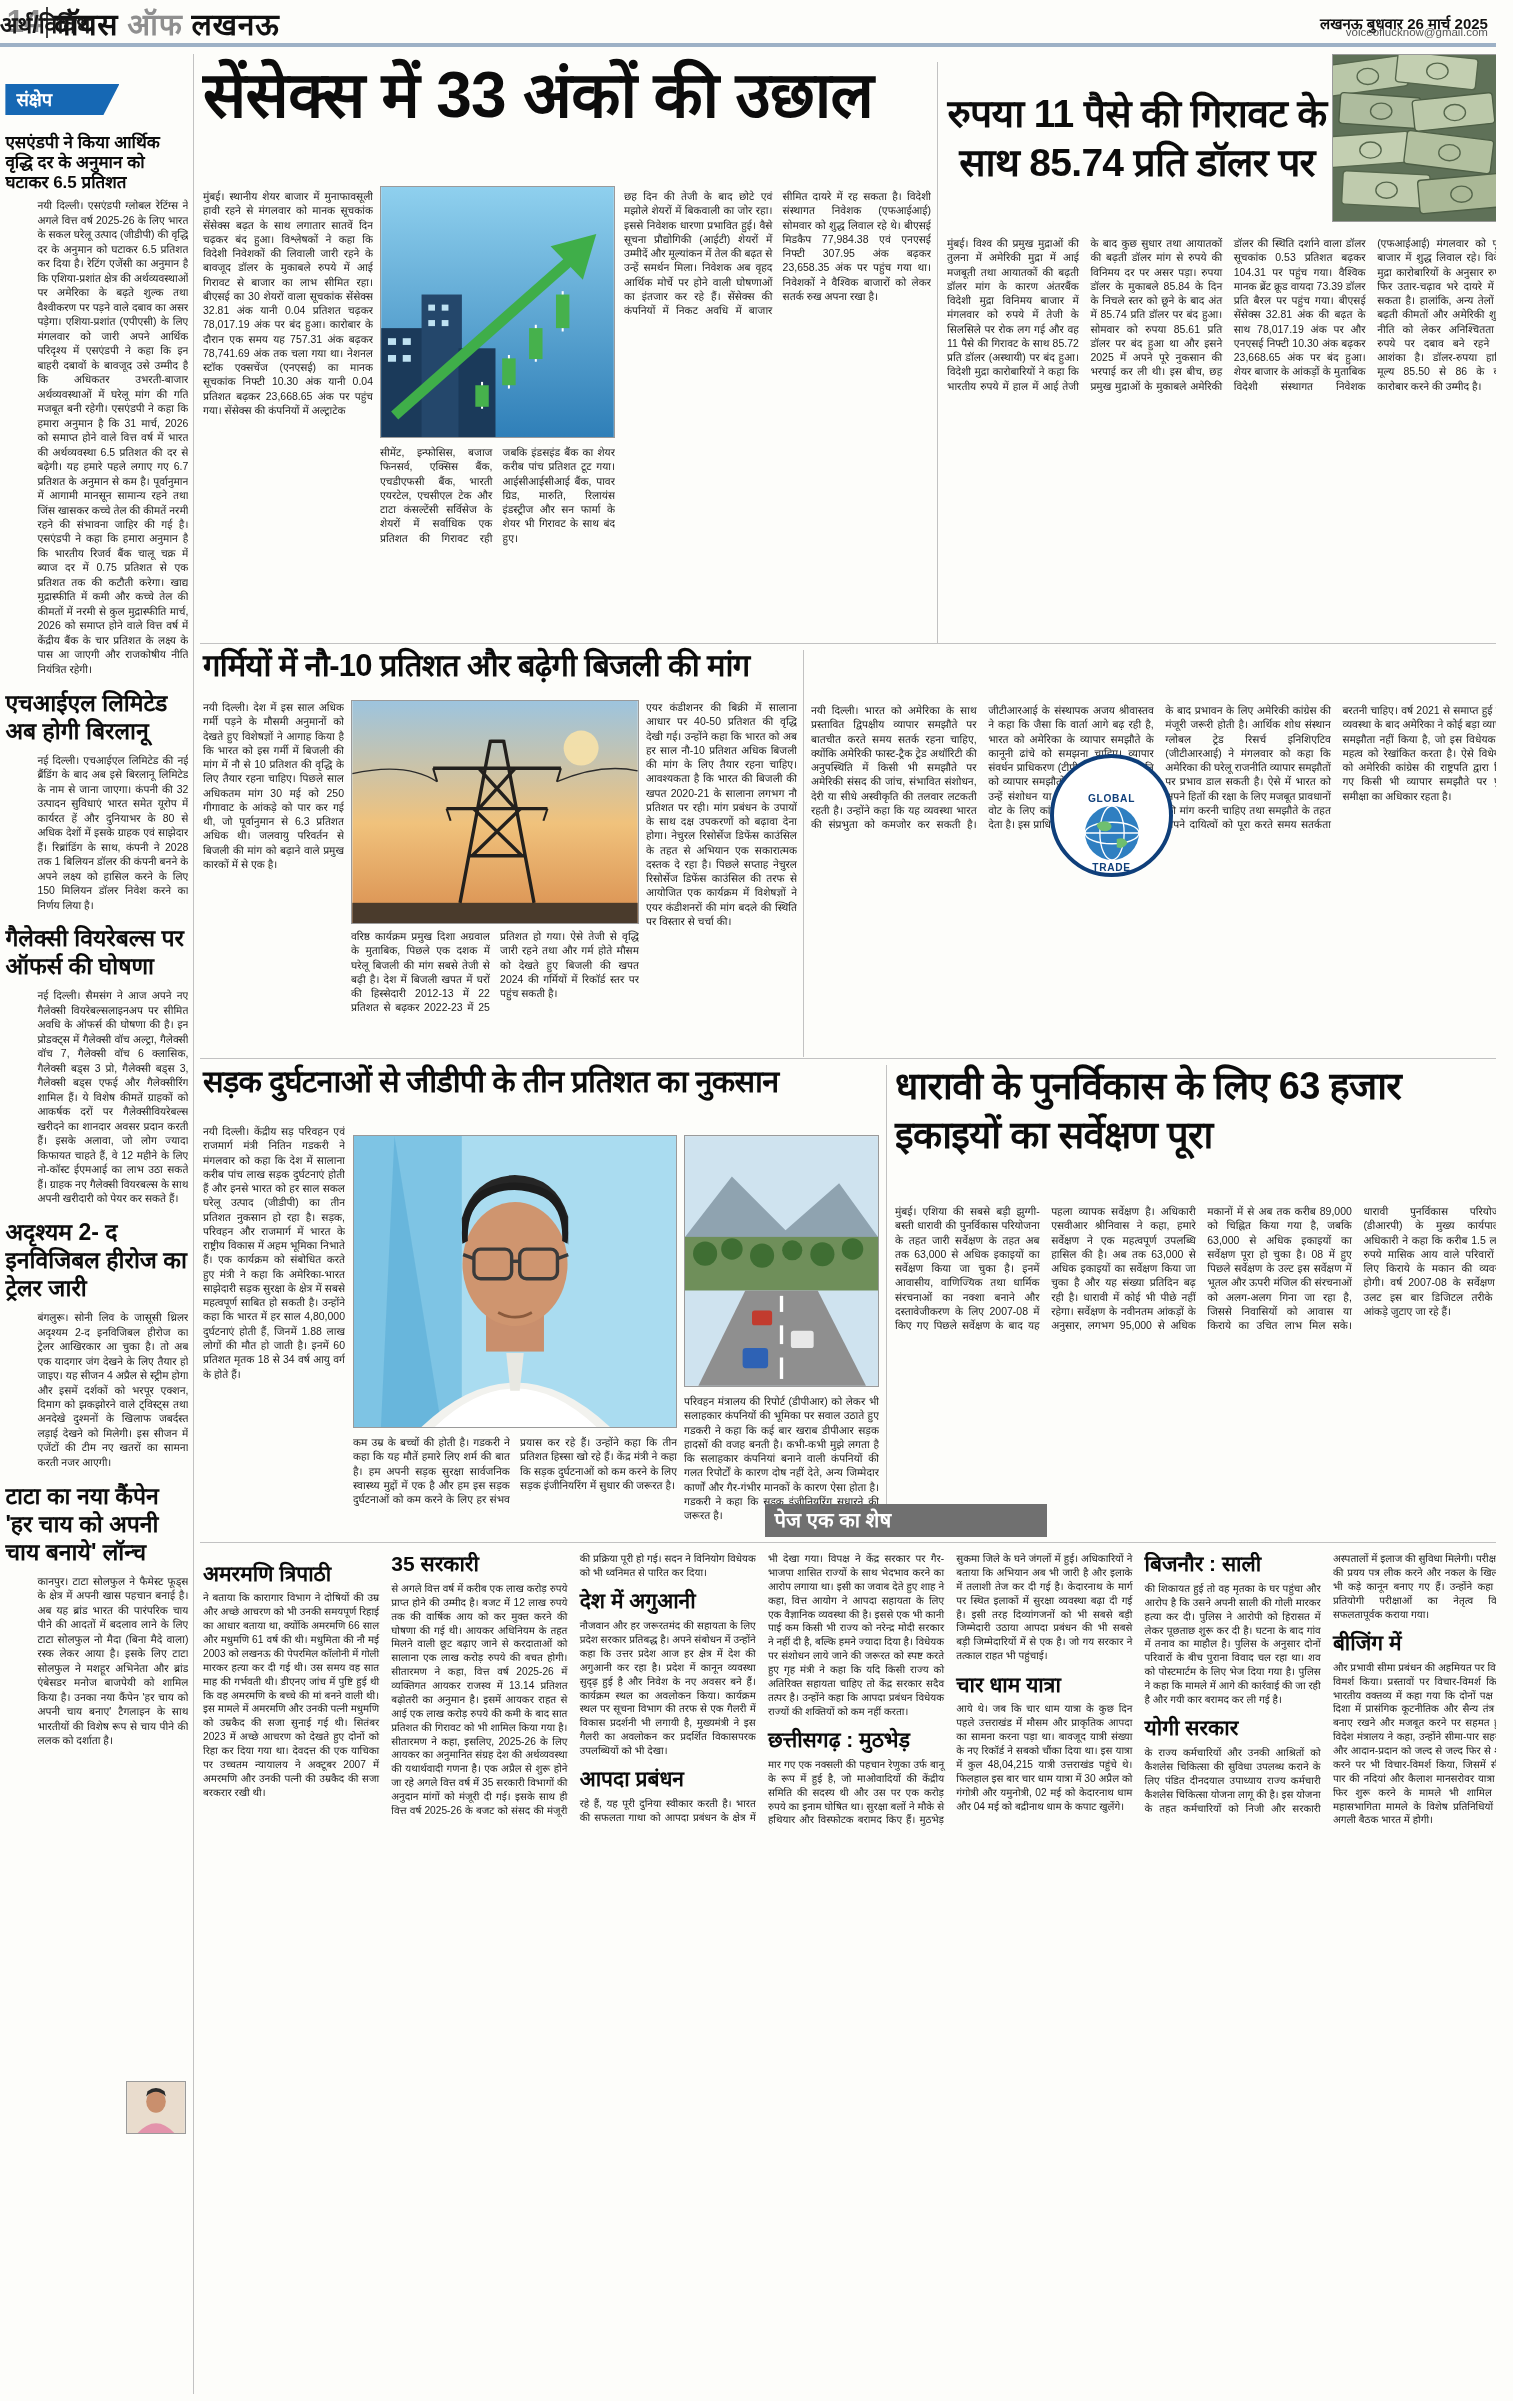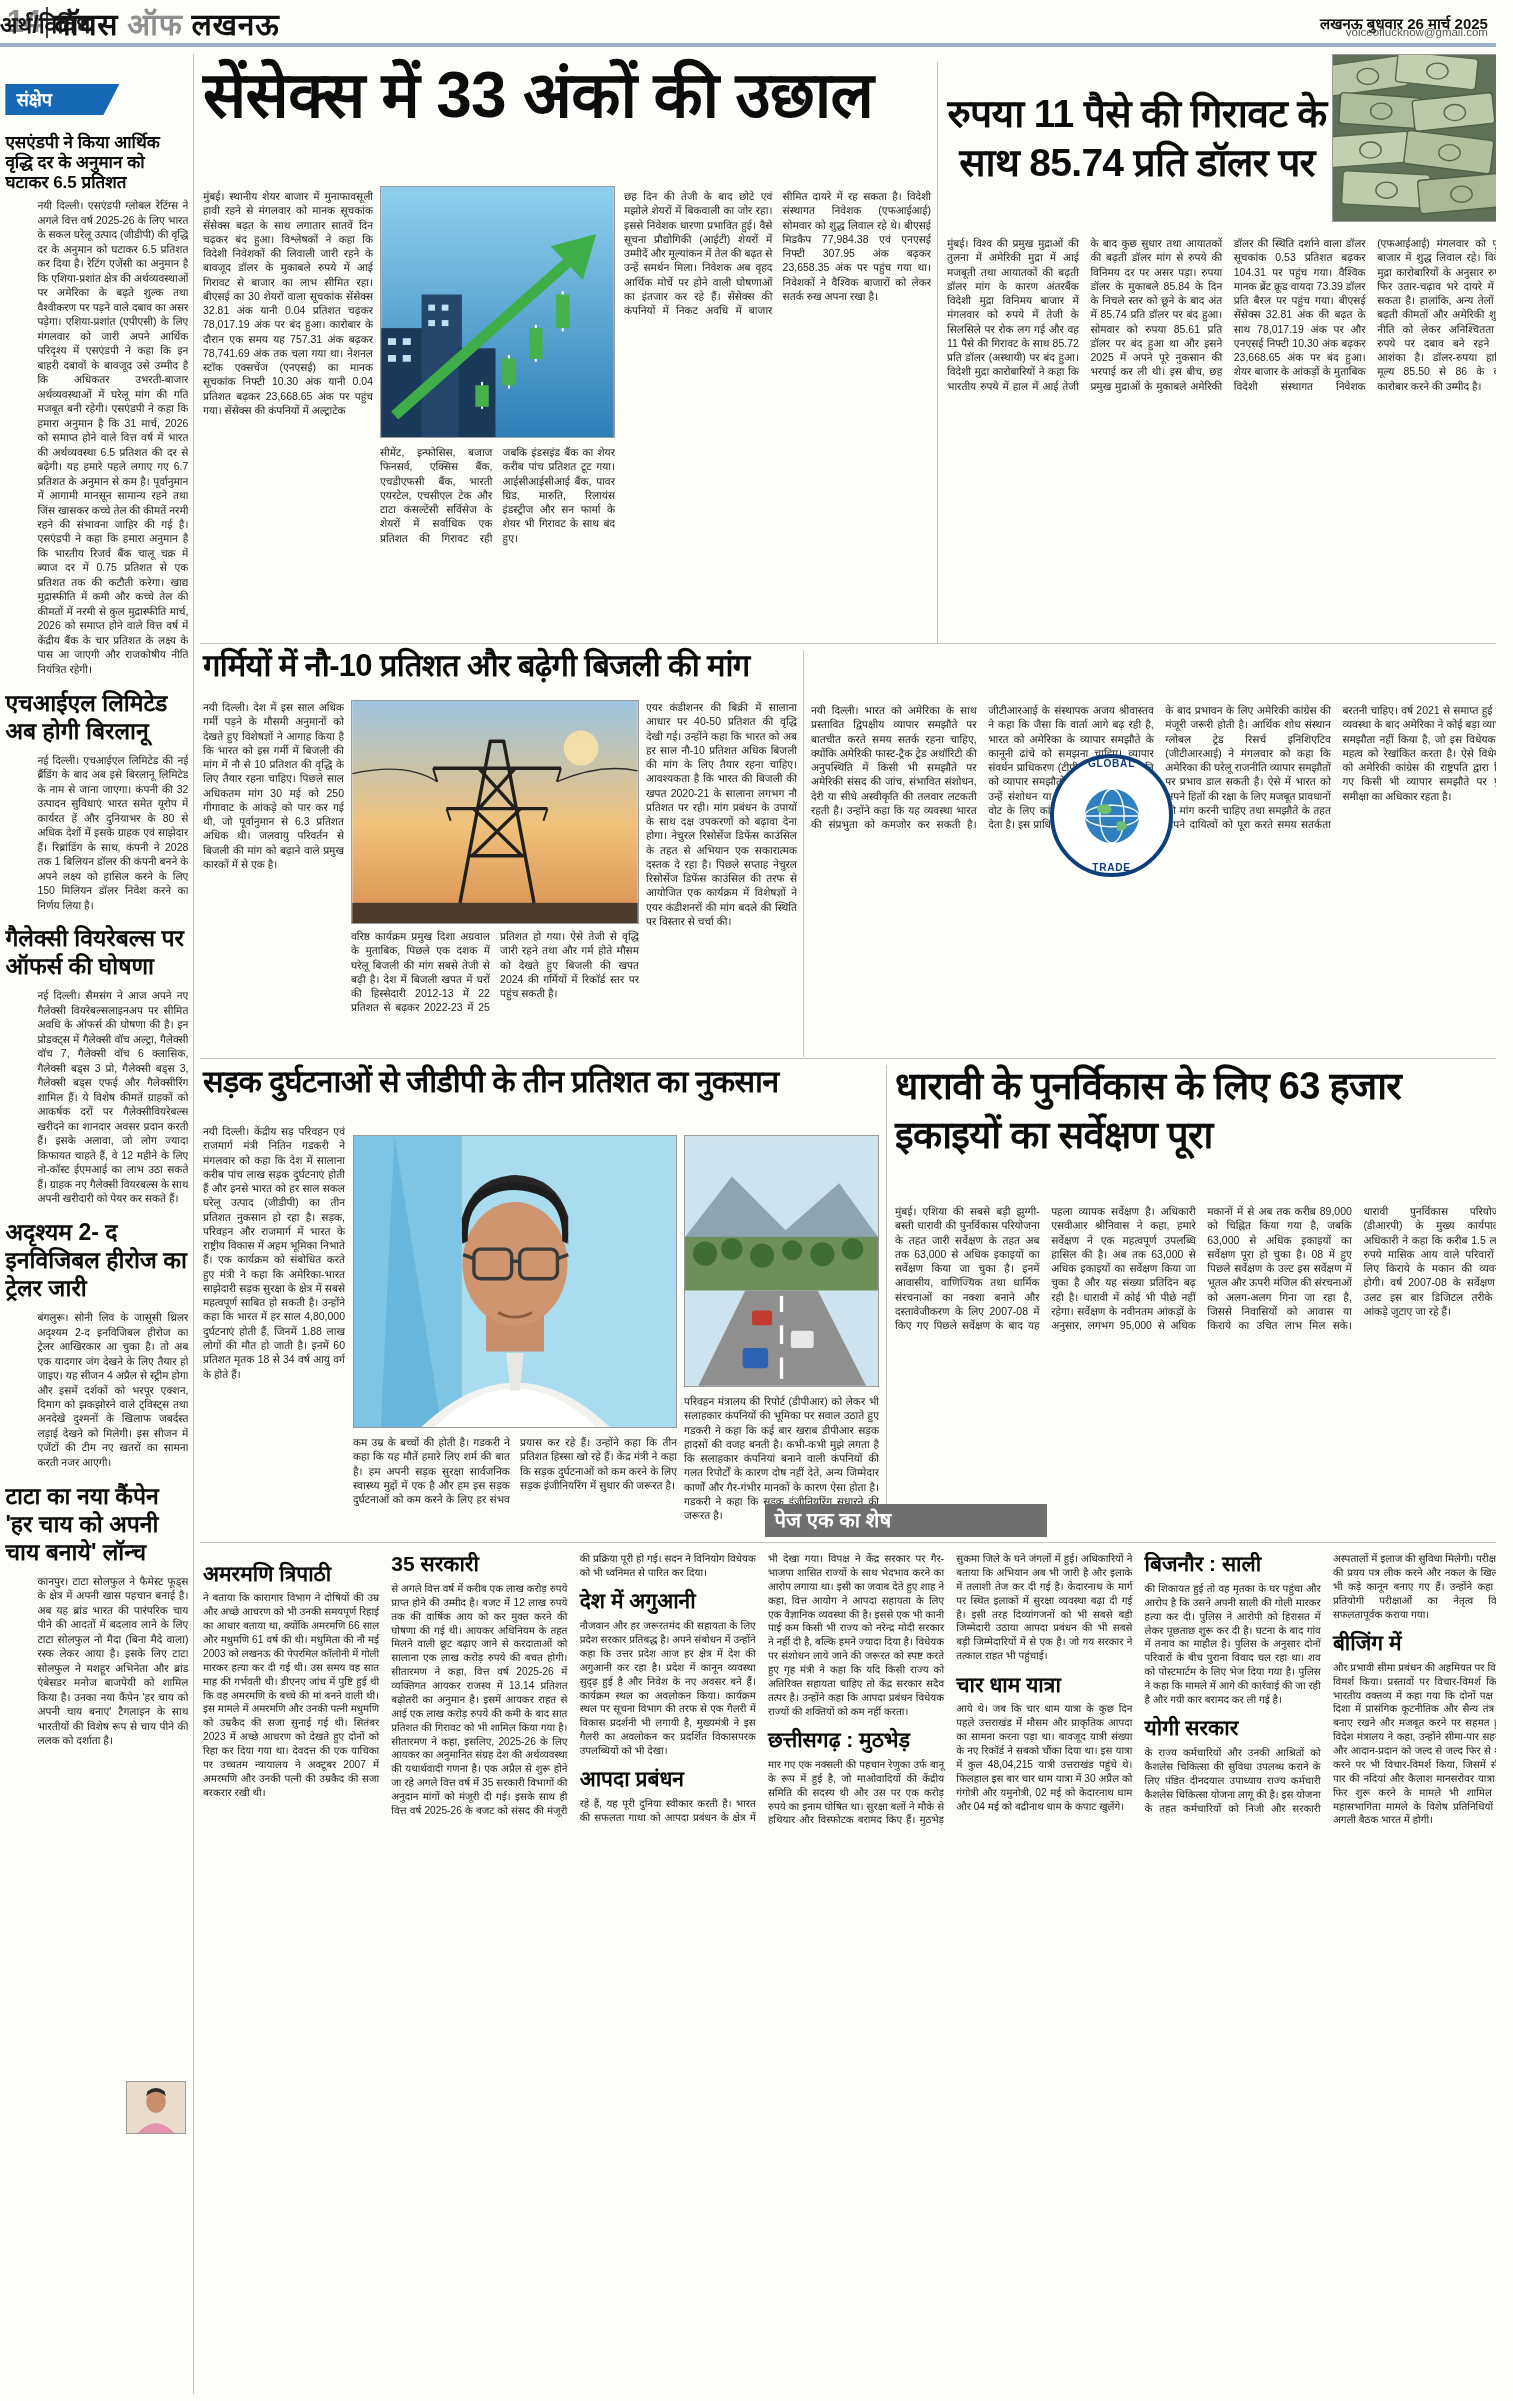--- a/index.html
+++ b/index.html
@@ -38,21 +38,21 @@
   
   #pageone-bar { position:absolute; left:765px; top:1504px; width:282px; height:33px; background:#707070;
                  color:#fff; font-size:20.3px; font-weight:900; line-height:33px; padding-left:9.5px; }
   #flow { position:absolute; left:203px; top:1552px; width:1306px; height:841px;
           column-count:7; column-gap:12.2px; overflow:hidden; }
   .seg-head { font-size:21px; font-weight:900; color:#0c0c0c; line-height:1.1; margin:9.5px 0 6.8px 0; }
   .seg-text { text-align:justify; font-size:10.2px; line-height:1.36; color:#1b1b1b; margin-bottom:4.1px; }
 
   .globe-badge { position:absolute; left:1050px; top:754px; width:123px; height:123px; border-radius:50%;
                  background:#fff; border:4.1px solid #0f3f7a; display:flex; flex-direction:column;
-                 align-items:center; justify-content:space-between; z-index:5; }
+                 align-items:center; justify-content:flex-end; z-index:5; }
   .globe-badge .gtxt { font-size:10.2px; font-weight:800; color:#0f3f7a; letter-spacing:0.7px; }
 </style>
 </head>
 <body>
 
 <div id="page">
 
   <div class="hdr-pageno">14</div>
   <div class="hdr-bar"></div>
   <div class="masthead">

